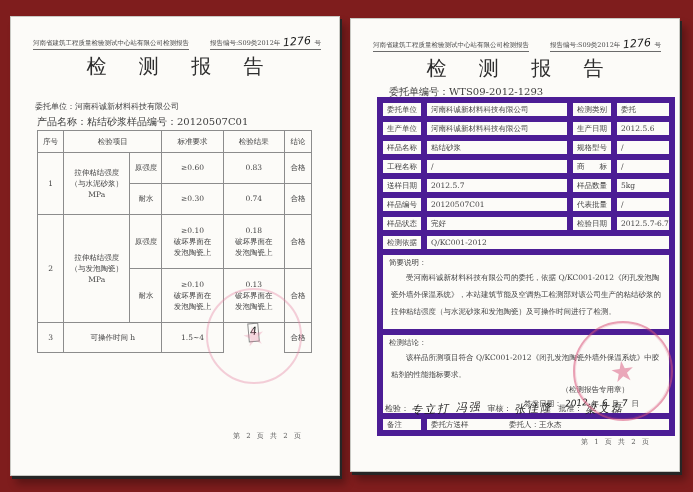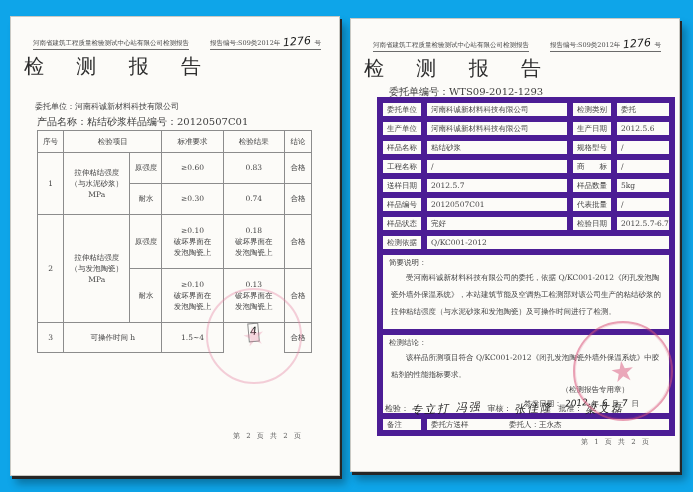--- a/index.html
+++ b/index.html
@@ -1,28 +1,28 @@
 <!DOCTYPE html>
 <html><head>
 <meta charset="utf-8">
 <style>
   html,body{margin:0;padding:0;}
   body{width:693px;height:492px;background:#e3e3e3;}
-  .canvas{position:relative;width:693px;height:492px;background:#0ea5e9;overflow:hidden;
+  .canvas{position:relative;width:693px;height:492px;background:#7f1d1d;overflow:hidden;
           font-family:"DejaVu Serif","DejaVu Sans",serif;color:#3e3e3e;}
   .page{position:absolute;background:#fcfbf8;
         box-shadow:2px 3px 0 #262626,6px 8px 8px rgba(0,0,0,.30);border:1px solid #c9c9c4;}
   .page-left{left:10px;top:16px;width:328px;height:458px;}
   .page-right{left:350px;top:18px;width:328px;height:452px;}
 
   .hdr-row{position:absolute;top:18px;left:22px;right:18px;display:flex;
            justify-content:space-between;align-items:flex-end;font-size:6.5px;color:#4a4a4a;}
   .hdr-left{border-bottom:1px solid #6b6b6b;padding-bottom:1px;}
   .hdr-right{border-bottom:1px solid #6b6b6b;padding-bottom:1px;white-space:nowrap;}
-  .doc-title{position:absolute;top:36px;left:0;right:0;text-align:left;font-size:20px;
+  .doc-title{position:absolute;top:36px;left:0;right:0;text-align:center;font-size:20px;
              letter-spacing:13px;text-indent:13px;color:#2d2d2d;}
   .hand{font-style:italic;color:#191919;font-family:"DejaVu Sans",sans-serif;}
   .hand-num{display:inline-block;transform:rotate(-5deg);font-size:11px;margin:0 1px;}
   .hand-sm{display:inline-block;transform:rotate(-4deg);font-size:9px;margin:0 1px;}
 
   .client-line{position:absolute;top:84px;left:24px;font-size:8px;}
   .prod-line{position:absolute;top:98px;left:26px;width:277px;display:flex;
              justify-content:flex-start;font-size:10px;}
 
   .ltable{position:absolute;top:113px;left:26px;width:275px;border-collapse:collapse;

